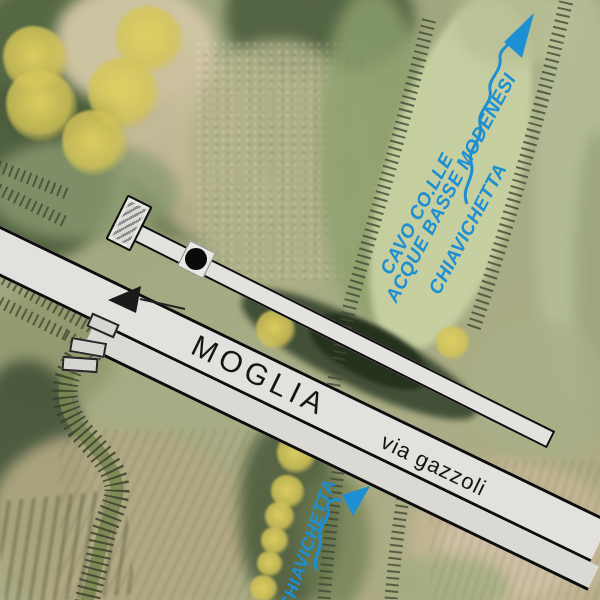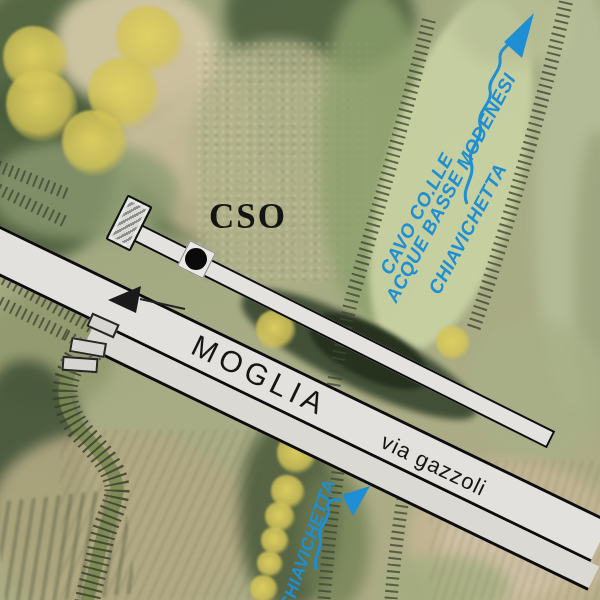--- a/index.html
+++ b/index.html
@@ -122,19 +122,18 @@
 
   <svg id="svgO" width="600" height="600" viewBox="0 0 600 600">
     <path d="M 467,204 C 460,188 476,178 471,162 C 467,148 484,140 480,124 C 477,110 493,104 490,90 C 488,78 502,72 500,58 C 499,50 508,46 512,40" fill="none" stroke="#1d8fd2" stroke-width="3"></path>
     <polygon points="534,13 504,42 522,58" fill="#1d8fd2"></polygon>
     <path d="M 317,570 C 311,558 323,550 320,538 C 317,526 331,520 328,508 C 326,500 336,498 341,501" fill="none" stroke="#1d8fd2" stroke-width="3"></path>
     <polygon points="370,486 342,495 353,516" fill="#1d8fd2"></polygon>
     <polygon points="108,300 141,286 136,313" fill="#1a1a1a"></polygon>
     <path d="M 140,299 L 185,309" stroke="#222" stroke-width="2"></path>
   </svg>
 
-  <div class="cso">CSO</div>
   <div class="blu cavo">CAVO CO.LLE</div>
   <div class="blu acque">ACQUE BASSE MODENESI</div>
   <div class="blu chR">CHIAVICHETTA</div>
   <div class="blu chB">CHIAVICHETTA</div>
 
 </div>
 
 </body></html>

